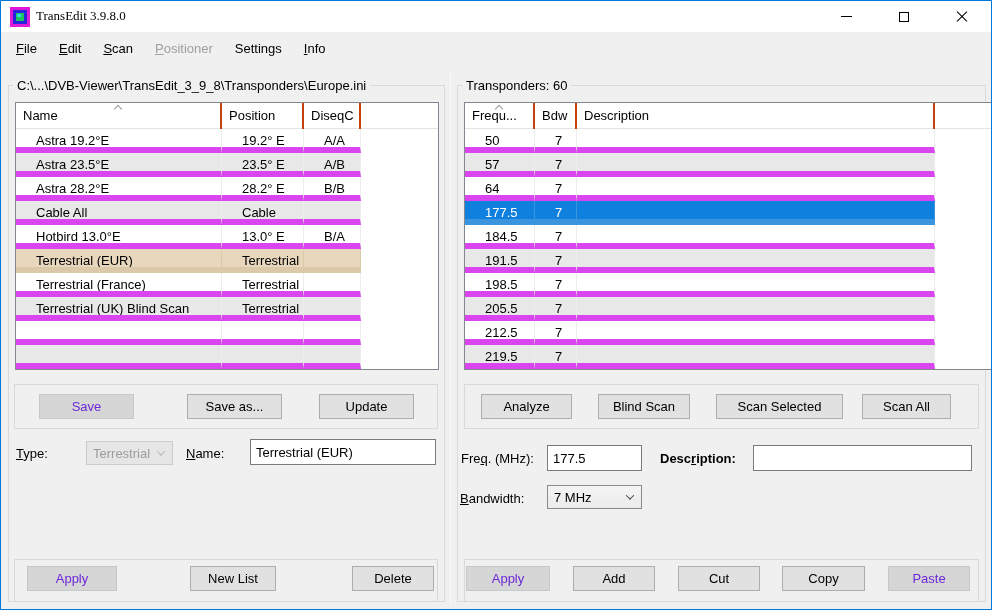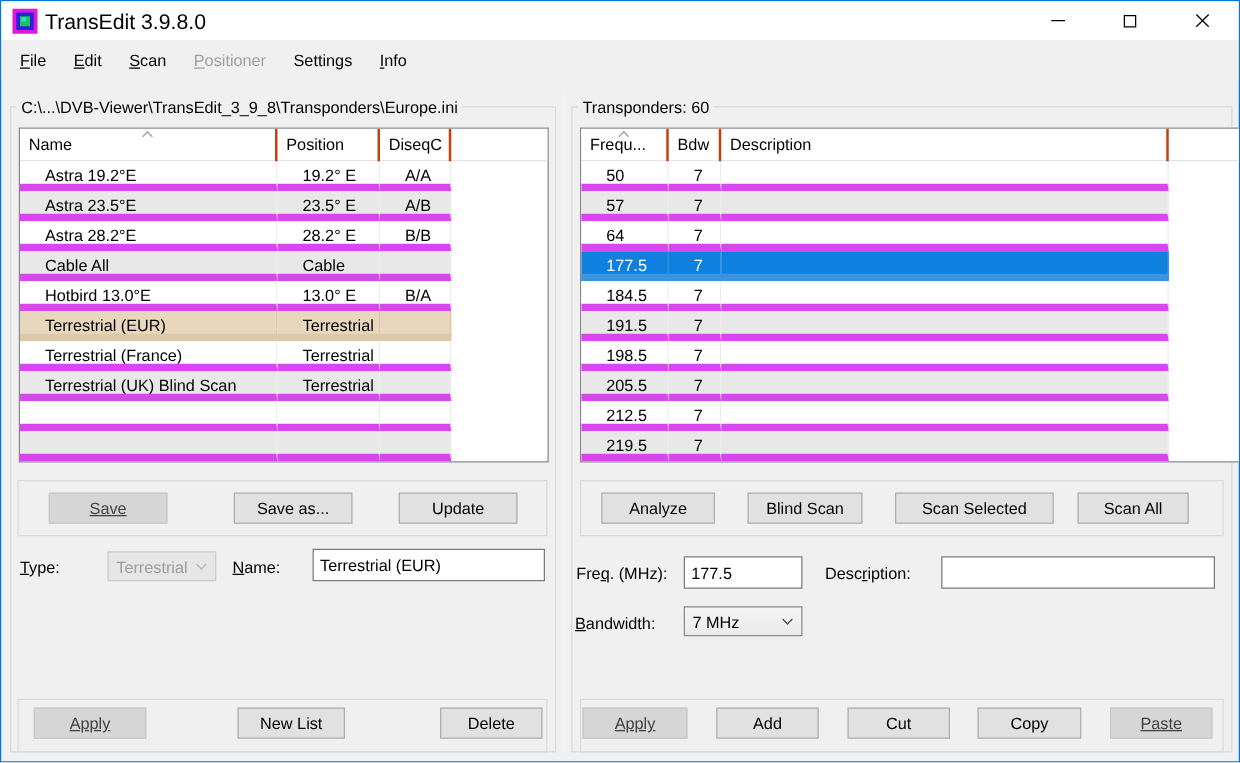--- a/index.html
+++ b/index.html
@@ -8,21 +8,21 @@
     position:relative; width:992px; height:610px;
     background:#f0f0f0; border:1px solid var(--window-border,#0078d7);
     overflow:hidden; font-size:13px; color:#000;
   }
   
   .titlebar { position:absolute; left:0; top:0; width:100%; height:31px; background:#ffffff; display:flex; align-items:center; }
   .app-icon { position:absolute; left:9px; top:6px; width:20px; height:20px; background:#e018d8; }
   .app-icon .ic-mid { position:absolute; left:3px; top:3px; width:14px; height:14px; background:#2a22dd; }
   .app-icon .ic-in  { position:absolute; left:3px; top:3px; width:8px; height:8px; background:#1fc25c; }
   .app-icon .ic-dot { position:absolute; left:1px; top:1px; width:4px; height:3px; background:#27e0e0; }
-  .title { position:absolute; left:35px; top:7px; font-size:17px; }
+  .title { position:absolute; left:35px; top:7px; font-size:13px;font-family:Liberation Serif, serif; }
   .win-controls { position:absolute; right:0; top:0; height:31px; display:flex; }
   .win-btn { width:58px; height:31px; display:flex; align-items:center; justify-content:center; }
   .min-glyph { width:11px; height:1px; background:#000; display:block; }
   .max-glyph { width:10px; height:10px; border:1px solid #000; display:block; }
   .close-glyph { position:relative; width:12px; height:12px; display:block; }
   .close-glyph i { position:absolute; left:-1px; top:5px; width:14px; height:1px; background:#000; display:block; }
   .close-glyph .x1 { transform:rotate(45deg); }
   .close-glyph .x2 { transform:rotate(-45deg); }
   
   .menubar { position:absolute; left:0; top:31px; width:100%; height:32px; background:#f0f0f0; display:flex; align-items:center; padding-left:4px; }
@@ -56,21 +56,21 @@
   
   .scrollbar { position:absolute; right:0; top:0; width:17px; height:100%; background:#f0f0f0; }
   .sb-btn { position:absolute; left:0; width:17px; height:17px; display:flex; align-items:center; justify-content:center; }
   .sb-up { top:0; } .sb-down { bottom:0; }
   .chev-up { width:6px; height:6px; border-left:1px solid #505050; border-top:1px solid #505050; transform:rotate(45deg) translate(1px,1px); }
   .chev-down { width:6px; height:6px; border-right:1px solid #505050; border-bottom:1px solid #505050; transform:rotate(45deg) translate(-1px,-1px); }
   .sb-thumb { position:absolute; left:0; top:30px; width:17px; height:105px; background:#cdcdcd; }
   
   .btn { position:absolute; height:25px; background:#e1e1e1; border:1px solid #adadad;
          display:flex; align-items:center; justify-content:center; font-size:13px; white-space:nowrap; }
-  .btn.disabled { background:#d6d6d6; border-color:#c7c7c7; color:#404040;text-decoration:underline; }
+  .btn.disabled { background:#d6d6d6; border-color:#c7c7c7; color:#6d28d9; }
   
   .field-label { position:absolute; white-space:nowrap; }
   .text-input { position:absolute; height:26px; border:1px solid #7a7a7a; background:#fff; font-family:inherit; font-size:13px; padding:0 5px; outline:none; }
   .combo { position:absolute; height:24px; border:1px solid #8a8a8a; background:linear-gradient(#f4f4f4,#ebebeb); display:flex; align-items:center; padding-left:6px; }
   .combo .chev { position:absolute; right:8px; top:8px; width:6px; height:6px; border-right:1px solid #444; border-bottom:1px solid #444; transform:rotate(45deg) translate(-1px,-1px); }
   .combo.disabled { background:#e6e6e6; border-color:#cccccc; color:#9c9c9c; }
   .combo.disabled .chev { border-color:#b5b5b5; }
 </style>
 </head>
 <body>
@@ -264,21 +264,21 @@
   <div class="field-label" style="left:15px; top:445px;"><span></span><span class="u">T</span><span>ype:</span></div>
   <div class="combo disabled" style="left:85px; top:440px; width:87px;">
       <span>Terrestrial</span>
       <span class="chev"></span>
     </div>
   <div class="field-label" style="left:185px; top:445px;text-align:center;"><span></span><span class="u">N</span><span>ame:</span></div>
   <input class="text-input" style="left: 249px; top: 438px; width: 186px;" value="Terrestrial (EUR)">
 
   <div class="field-label" style="left:460px; top:450px;"><span>Fre</span><span class="u">q</span><span>. (MHz):</span></div>
   <input class="text-input" style="left: 546px; top: 444px; width: 95px;" value="177.5">
-  <div class="field-label" style="left:659px; top:450px;"><span>Desc</span><span class="u">r</span><span>iption:</span></div>
+  <div class="field-label" style="left:659px; top:450px;font-weight:bold;"><span>Desc</span><span class="u">r</span><span>iption:</span></div>
   <input class="text-input" style="left: 752px; top: 444px; width: 219px;" value="">
   <div class="field-label" style="left:459px; top:490px;"><span></span><span class="u">B</span><span>andwidth:</span></div>
   <div class="combo" style="left:546px; top:484px; width:95px;">
       <span>7 MHz</span>
       <span class="chev"></span>
     </div>
 
   <div class="groupbox" style="left:13px; top:558px; width:424px; height:43px;"></div>
   <div class="btn disabled" style="left:26px; top:565px; width:90px;">Apply</div>
   <div class="btn" style="left:189px; top:565px; width:86px;">New List</div>

